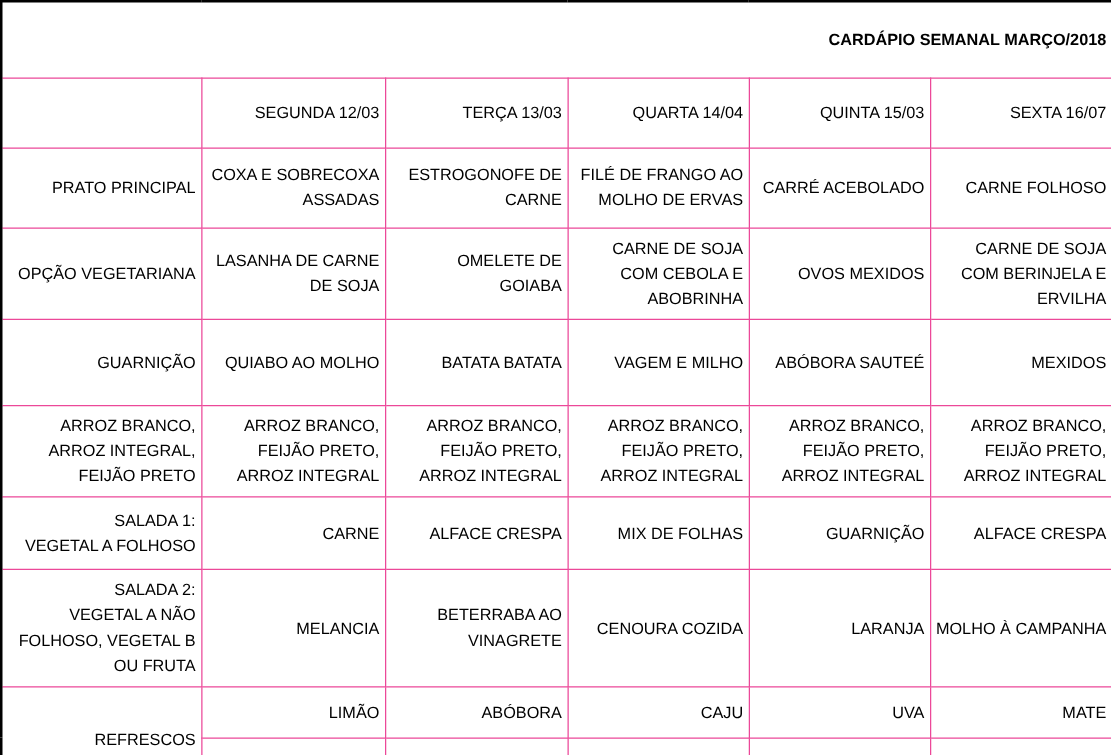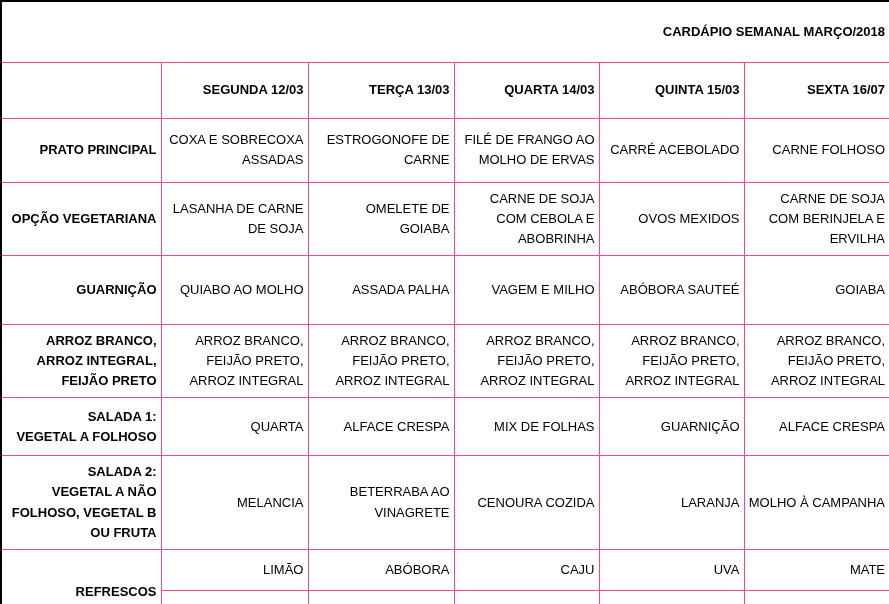--- a/index.html
+++ b/index.html
@@ -27,21 +27,21 @@
     padding: 6px 4px;
     font-size: 13px;
     line-height: 1.55;
     overflow: hidden;
   }
   td.title-cell {
     font-weight: bold;
     font-size: 13.5px;
   }
   th.day-header, td.row-label {
-    font-weight: bold;
+    font-weight: normal;
     font-size: 13.5px;
   }
   td.row-label {
     white-space: pre-line;
   }
   td.menu-cell {
     font-weight: normal;
   }
 </style>
 </head>
@@ -57,21 +57,21 @@
     <col style="width:146px">
   </colgroup>
   <tbody>
     <tr style="height:61px">
       <td class="title-cell" colspan="6">CARDÁPIO SEMANAL MARÇO/2018</td>
     </tr>
     <tr style="height:56px">
       <th class="day-header"></th>
       <th class="day-header">SEGUNDA 12/03</th>
       <th class="day-header">TERÇA 13/03</th>
-      <th class="day-header">QUARTA 14/03</th>
+      <th class="day-header">QUARTA 14/04</th>
       <th class="day-header">QUINTA 15/03</th>
       <th class="day-header">SEXTA 16/07</th>
     </tr>
     <tr style="height:64px">
       <td class="row-label">PRATO PRINCIPAL</td>
       <td class="menu-cell">COXA E SOBRECOXA ASSADAS</td>
       <td class="menu-cell">ESTROGONOFE DE CARNE</td>
       <td class="menu-cell">FILÉ DE FRANGO AO MOLHO DE ERVAS</td>
       <td class="menu-cell">CARRÉ ACEBOLADO</td>
       <td class="menu-cell">CARNE FOLHOSO</td>
@@ -80,37 +80,37 @@
       <td class="row-label">OPÇÃO VEGETARIANA</td>
       <td class="menu-cell">LASANHA DE CARNE DE SOJA</td>
       <td class="menu-cell">OMELETE DE GOIABA</td>
       <td class="menu-cell">CARNE DE SOJA COM CEBOLA E ABOBRINHA</td>
       <td class="menu-cell">OVOS MEXIDOS</td>
       <td class="menu-cell">CARNE DE SOJA COM BERINJELA E ERVILHA</td>
     </tr>
     <tr style="height:69px">
       <td class="row-label">GUARNIÇÃO</td>
       <td class="menu-cell">QUIABO AO MOLHO</td>
-      <td class="menu-cell">ASSADA PALHA</td>
+      <td class="menu-cell">BATATA BATATA</td>
       <td class="menu-cell">VAGEM E MILHO</td>
       <td class="menu-cell">ABÓBORA SAUTEÉ</td>
-      <td class="menu-cell">GOIABA</td>
+      <td class="menu-cell">MEXIDOS</td>
     </tr>
     <tr style="height:62px">
       <td class="row-label">ARROZ BRANCO, ARROZ INTEGRAL, FEIJÃO PRETO</td>
       <td class="menu-cell">ARROZ BRANCO, FEIJÃO PRETO, ARROZ INTEGRAL</td>
       <td class="menu-cell">ARROZ BRANCO, FEIJÃO PRETO, ARROZ INTEGRAL</td>
       <td class="menu-cell">ARROZ BRANCO, FEIJÃO PRETO, ARROZ INTEGRAL</td>
       <td class="menu-cell">ARROZ BRANCO, FEIJÃO PRETO, ARROZ INTEGRAL</td>
       <td class="menu-cell">ARROZ BRANCO, FEIJÃO PRETO, ARROZ INTEGRAL</td>
     </tr>
     <tr style="height:58px">
       <td class="row-label">SALADA 1:
 VEGETAL A FOLHOSO</td>
-      <td class="menu-cell">QUARTA</td>
+      <td class="menu-cell">CARNE</td>
       <td class="menu-cell">ALFACE CRESPA</td>
       <td class="menu-cell">MIX DE FOLHAS</td>
       <td class="menu-cell">GUARNIÇÃO</td>
       <td class="menu-cell">ALFACE CRESPA</td>
     </tr>
     <tr style="height:87px">
       <td class="row-label">SALADA 2:
 VEGETAL A NÃO FOLHOSO, VEGETAL B OU FRUTA</td>
       <td class="menu-cell">MELANCIA</td>
       <td class="menu-cell">BETERRABA AO VINAGRETE</td>

